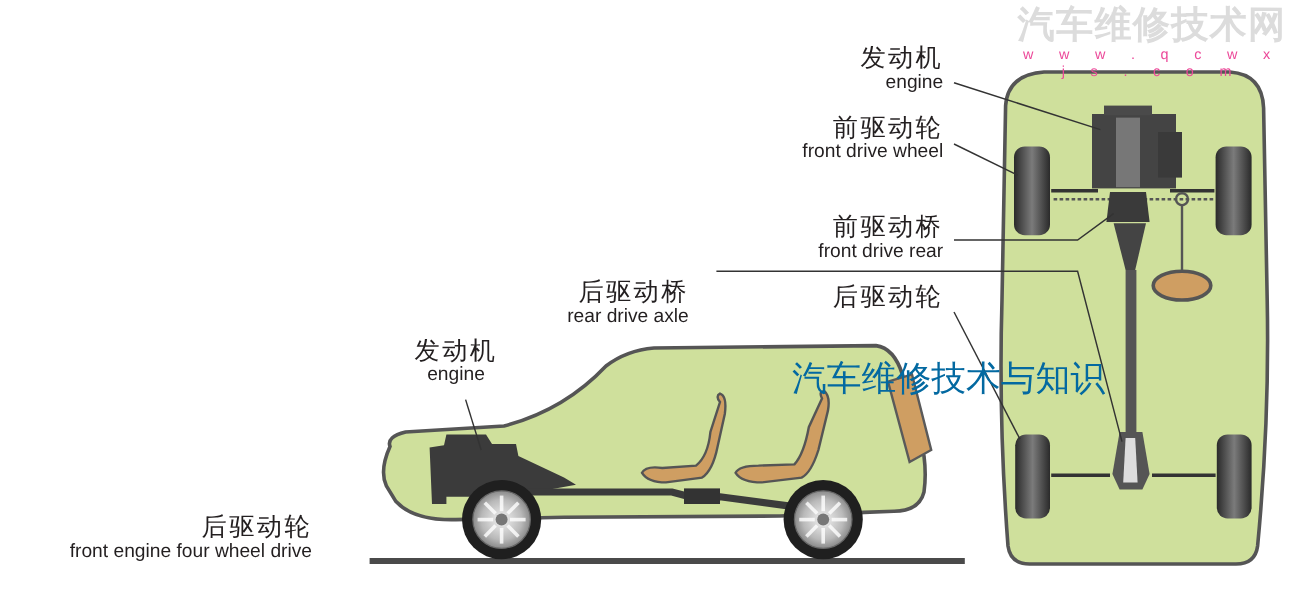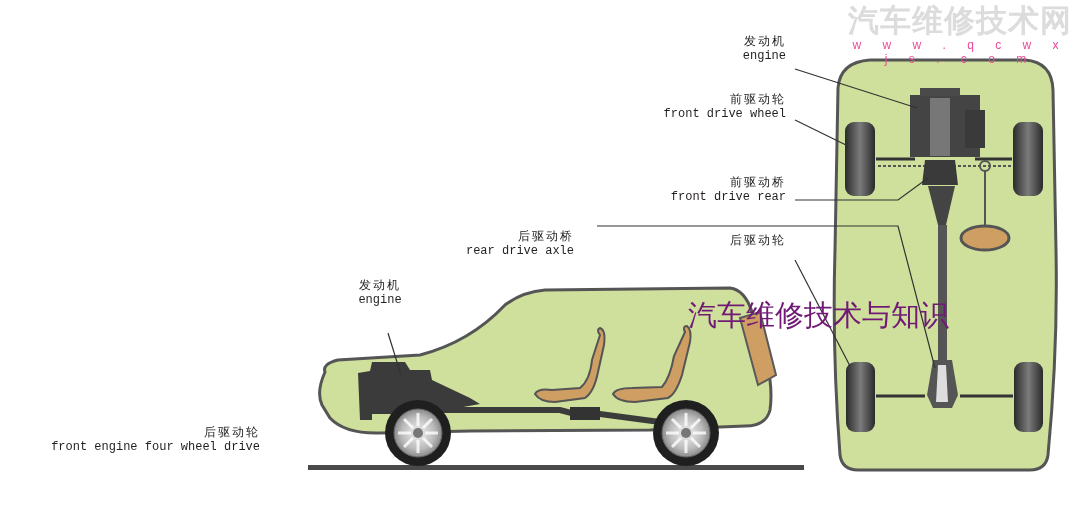--- a/index.html
+++ b/index.html
@@ -1,23 +1,23 @@
 <!DOCTYPE html>
 <html><head>
 <meta charset="utf-8">
 <style>
   html, body { margin:0; padding:0; background:#ffffff; }
   body { width:1080px; height:509px; position:relative; overflow:hidden; font-family:"Liberation Serif", "DejaVu Serif", serif; }
   .lbl { position:absolute; text-align:right; color:#231f20; line-height:1.15; }
-  .lbl .zh { font-family:Liberation Mono, monospace; font-size:12px; letter-spacing:2px; }
-  .lbl .en { font-family:Liberation Mono, monospace; font-size:12px; }
+  .lbl .zh { font-family:Liberation Serif, serif; font-size:21px; letter-spacing:2px; }
+  .lbl .en { font-family:Liberation Sans, sans-serif; font-size:16px; }
   .wm-top { position:absolute; left:842px; top:4px; width:236px; text-align:center; }
   .wm-top .big { font-family:Liberation Sans, sans-serif; font-weight:bold; font-size:31px; color:#dcdcdc; letter-spacing:1px; line-height:34px; }
   .wm-top .url { font-family:"Liberation Sans", sans-serif; font-size:12px; color:#ec4899; letter-spacing:9px; line-height:14px; }
-  .wm-mid { position:absolute; left:688px; top:296px; font-family:Liberation Serif, serif; font-size:29px; color:#701a75; white-space:nowrap; }
+  .wm-mid { position:absolute; left:660px; top:296px; font-family:Liberation Serif, serif; font-size:29px; color:#0369a1; white-space:nowrap; }
   svg.art { position:absolute; left:0; top:0; }
 </style>
 </head>
 <body>
 
 <svg class="art" width="1080" height="509" viewBox="0 0 1080 509">
   <defs>
     <radialGradient id="rim" cx="50%" cy="50%" r="50%">
       <stop offset="0%" stop-color="#f2f2f2"></stop>
       <stop offset="70%" stop-color="#b9b9b9"></stop>

